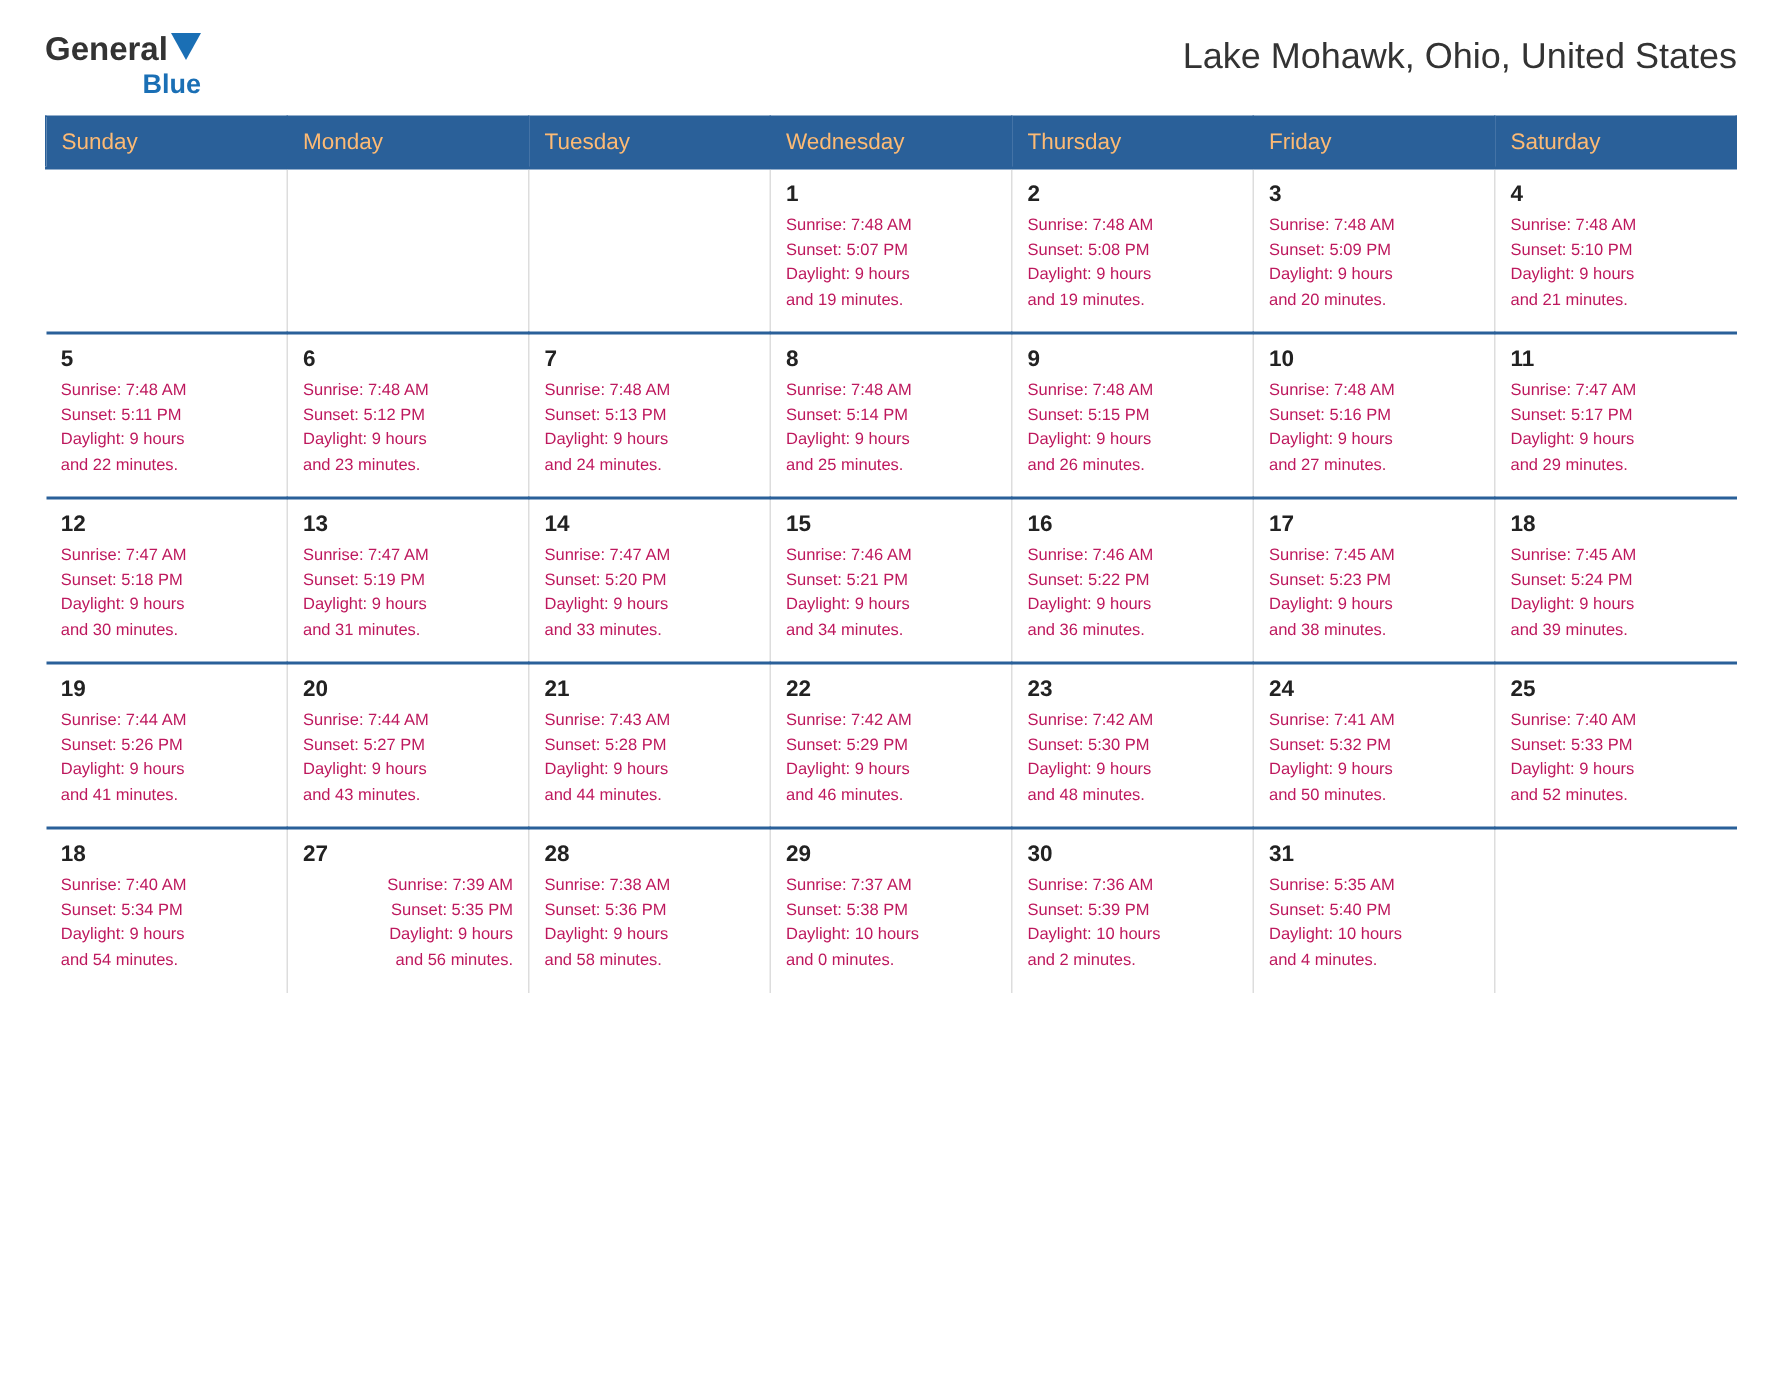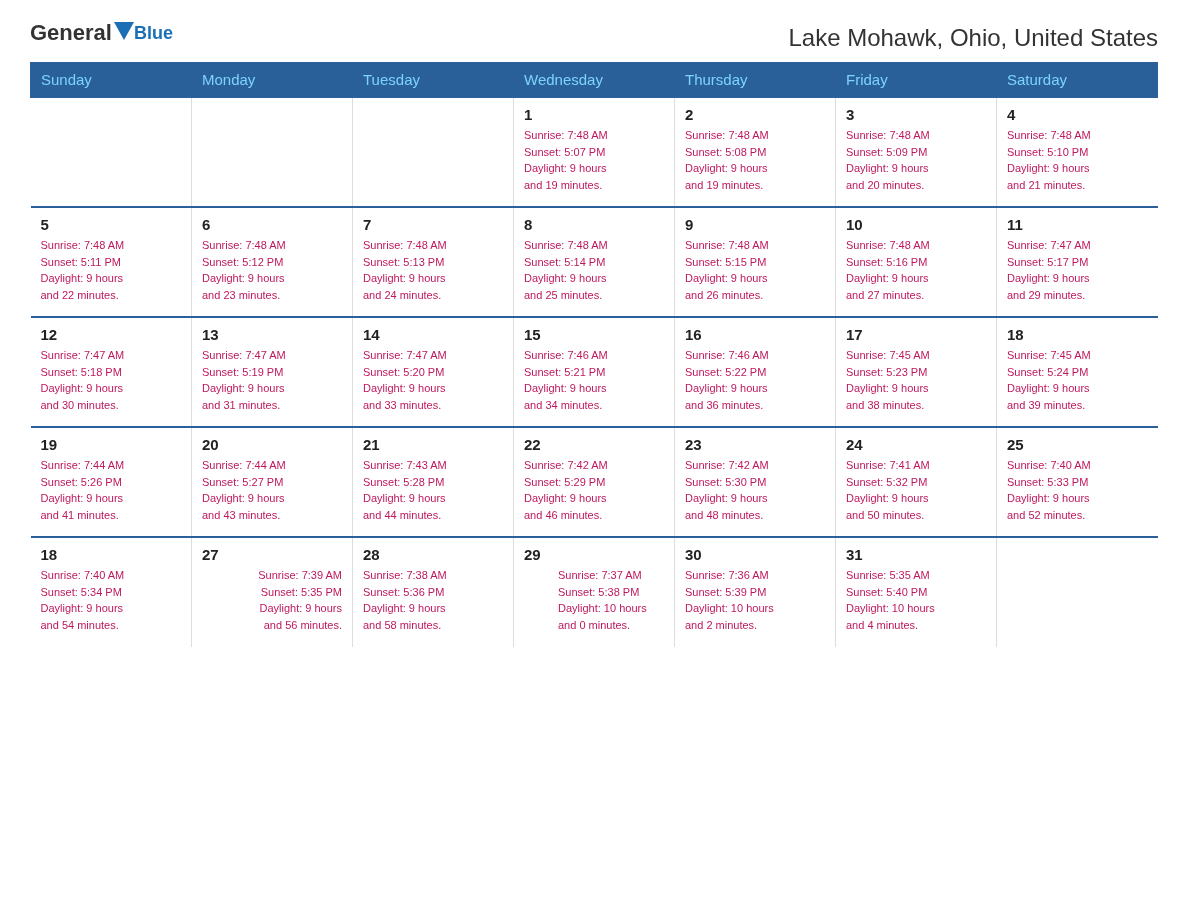--- a/index.html
+++ b/index.html
@@ -32,22 +32,22 @@
       border-left: 10px solid transparent;
       border-right: 10px solid transparent;
       border-top: 18px solid #1a6fb5;
       display: inline-block;
       margin-left: 2px;
       vertical-align: middle;
       margin-top: -4px;
     }
     .logo-wrapper {
       display: flex;
-      flex-direction: row;
-      align-items: center;
+      flex-direction: column;
+      align-items: flex-end;
     }
     .logo-line1 {
       display: flex;
       align-items: center;
     }
     .title-section {
       text-align: right;
     }
     .calendar-title {
       font-size: 52px;
@@ -62,21 +62,21 @@
     }
     table {
       width: 100%;
       border-collapse: collapse;
       margin-top: 10px;
     }
     thead tr {
       background-color: #2a6099;
     }
     thead th {
-      color: #7dd3fc;
+      color: #fdba74;
       font-size: 15px;
       font-weight: normal;
       padding: 8px 10px;
       text-align: left;
       border: 1px solid #2a6099;
     }
     tbody tr {
       border-top: 2px solid #2a6099;
     }
     tbody td {
@@ -339,21 +339,21 @@
         </td>
         <td>
           <span class="day-num">28</span>
           <div class="day-info" style="white-space: pre-line;">Sunrise: 7:38 AM
 Sunset: 5:36 PM
 Daylight: 9 hours
 and 58 minutes.</div>
         </td>
         <td>
           <span class="day-num">29</span>
-          <div class="day-info" style="white-space: pre-line; margin-left: 34px;">Sunrise: 7:37 AM
+          <div class="day-info" style="white-space: pre-line;">Sunrise: 7:37 AM
 Sunset: 5:38 PM
 Daylight: 10 hours
 and 0 minutes.</div>
         </td>
         <td>
           <span class="day-num">30</span>
           <div class="day-info" style="white-space: pre-line;">Sunrise: 7:36 AM
 Sunset: 5:39 PM
 Daylight: 10 hours
 and 2 minutes.</div>

